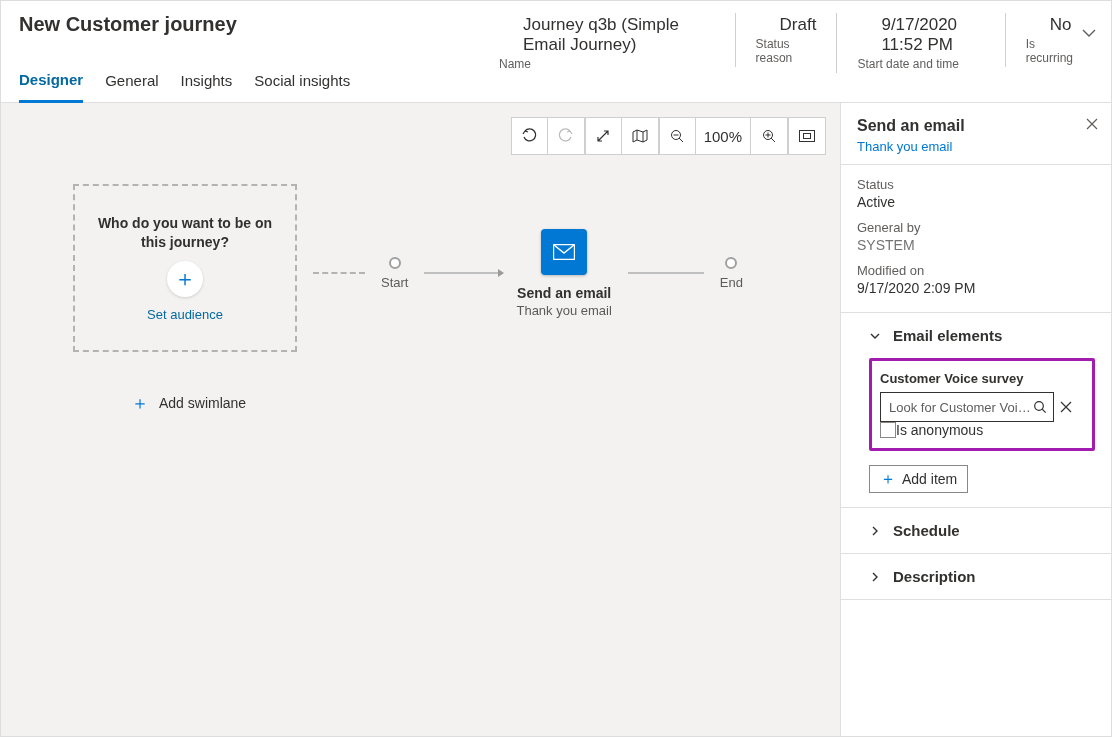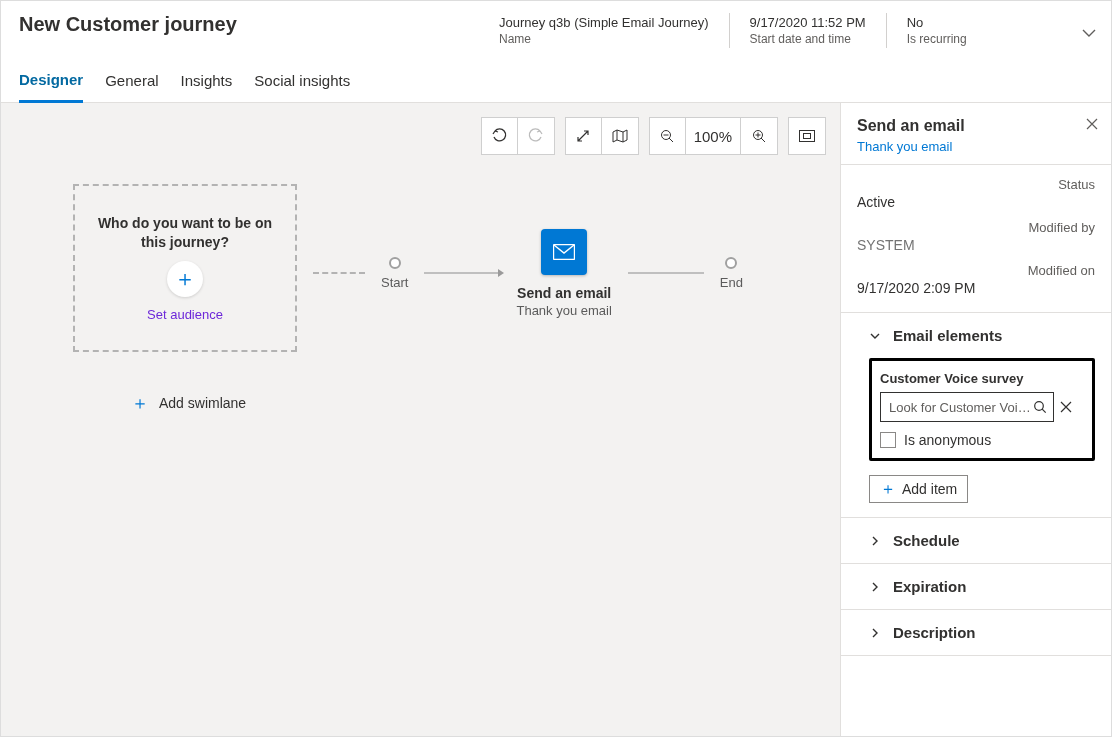--- a/index.html
+++ b/index.html
@@ -30,21 +30,21 @@
   .meta-cols {
     display: flex;
     gap: 0;
     align-items: flex-start;
   }
   .meta-col {
     padding: 2px 20px 2px 20px;
     border-left: 1px solid #d2d0ce;
   }
   .meta-col:first-child { border-left: none; padding-left: 0; }
-  .meta-val { font-size: 13px; }
+  .meta-val { font-size: 17px; margin-left: 24px; }
   .meta-label { font-size: 12px; color: #605e5c; margin-top: 2px; }
   .header-caret {
     position: absolute;
     right: 14px; top: 24px;
     cursor: pointer;
   }
   
   .tabs {
     display: flex;
     gap: 22px;
@@ -74,21 +74,21 @@
     flex: 1;
     background: #f3f2f1;
     position: relative;
     border-right: 1px solid #e1dfdd;
   }
   
   .toolbar {
     position: absolute;
     top: 14px; right: 14px;
     display: flex;
-    gap: 10px;
+    gap: 0;
   }
   .tb-group {
     display: flex;
     background: #fff;
     border: 1px solid #cfcfcf;
   }
   .tb-btn {
     width: 36px; height: 36px;
     display: flex; align-items: center; justify-content: center;
     border-right: 1px solid #cfcfcf;
@@ -121,21 +121,21 @@
   }
   .aud-q { font-size: 14px; font-weight: 600; line-height: 1.35; }
   .aud-plus {
     width: 36px; height: 36px; border-radius: 50%;
     background: #fff;
     display: flex; align-items: center; justify-content: center;
     color: #0078d4; font-size: 22px;
     box-shadow: 0 1px 3px rgba(0,0,0,.15);
     cursor: pointer;
   }
-  .aud-link { color: #6d28d9; font-size: 13px; cursor: pointer; }
+  .aud-link { color: #0369a1; font-size: 13px; cursor: pointer; }
   .dash-connector {
     width: 52px; height: 0;
     border-top: 2px dashed #b3b3b3;
     align-self: center;
     margin-top: 10px;
   }
   .node-col {
     display: flex; flex-direction: column; align-items: center;
     align-self: center;
     margin-top: 10px;
@@ -196,38 +196,38 @@
   .pane-title { font-size:16px; font-weight:600; }
   .pane-link { color:#0078d4; font-size:13px; margin-top:4px; display:block; cursor:pointer; }
   .pane-close {
     position:absolute; right:12px; top:14px;
     cursor:pointer; color:#605e5c; font-size:16px;
   }
   .pane-props {
     padding: 12px 16px 16px 16px;
     border-bottom: 1px solid #e1dfdd;
   }
-  .prop-label { font-size:13px; color:#605e5c; margin-top:10px;text-align:right; }
+  .prop-label { font-size:13px; color:#605e5c; margin-top:10px; }
   .prop-label:first-child { margin-top:0; }
   .prop-val { font-size:14px; margin-top:2px; }
   .prop-link { color:#737373; }
   .acc {
     border-bottom: 1px solid #e1dfdd;
     padding-left: 12px;
   }
   .acc-head {
     display:flex; align-items:center; gap:10px;
     padding: 14px 16px;
     font-size:15px; font-weight:600;
     cursor:pointer;
   }
   .acc-caret { width:14px; text-align:center; color:#323130; }
   .acc-body { padding: 0 16px 14px 16px; }
   .survey-box {
-    border: 3px solid #000000;
+    border: 3px solid #a21caf;
     border-radius: 2px;
     padding: 10px 8px 10px 8px;
   }
   .sv-label { font-size:13px; font-weight:600; margin-bottom:6px; }
   .sv-row { display:flex; align-items:center; gap:6px; }
   .sv-input-wrap {
     flex:1;
     display:flex; align-items:center;
     border:1px solid #323130;
     height:30px;
@@ -236,21 +236,21 @@
   .sv-input {
     flex:1; border:none; outline:none;
     font-size:13px; font-family:inherit;
     min-width: 0; width: 100%;
     color:#323130;
     overflow:hidden; text-overflow:ellipsis;
   }
   .sv-input::placeholder { color:#605e5c; }
   .sv-search-ic { color:#323130; flex:none; }
   .sv-clear { width:24px; text-align:center; cursor:pointer; color:#323130; font-size:16px; }
-  .sv-check-row { display:flex; align-items:center; gap:8px; margin-top:10px; }
+  .sv-check-row { display:flex; align-items:center; margin-top:0; }
   .sv-check {
     width:16px; height:16px; border:1px solid #8a8886; background:#fff;
     cursor:pointer;
   }
   .add-item-btn {
     margin-top: 14px;
     display:inline-flex; align-items:center; gap:6px;
     border:1px solid #8a8886; background:#fff;
     padding: 5px 10px;
     font-size:14px; cursor:pointer;
@@ -260,20 +260,24 @@
 </style>
 </head>
 <body>
 
 <div class="header">
   <div class="page-title">New Customer journey</div>
   <div class="meta-cols">
     <div class="meta-col">
       <div class="meta-val">Journey q3b (Simple Email Journey)</div>
       <div class="meta-label">Name</div>
+    </div>
+    <div class="meta-col">
+      <div class="meta-val">Draft</div>
+      <div class="meta-label">Status reason</div>
     </div>
     <div class="meta-col">
       <div class="meta-val">9/17/2020 11:52 PM</div>
       <div class="meta-label">Start date and time</div>
     </div>
     <div class="meta-col">
       <div class="meta-val">No</div>
       <div class="meta-label">Is recurring</div>
     </div>
   </div>
@@ -398,21 +402,21 @@
       <div class="pane-close">
         <svg width="14" height="14" viewBox="0 0 14 14">
             <path d="M2 2 l10 10 M12 2 l-10 10" stroke="#605e5c" stroke-width="1.2"></path>
           </svg>
       </div>
     </div>
 
     <div class="pane-props">
       <div class="prop-label">Status</div>
       <div class="prop-val">Active</div>
-      <div class="prop-label">Modified by</div>
+      <div class="prop-label">General by</div>
       <div class="prop-val prop-link">SYSTEM</div>
       <div class="prop-label">Modified on</div>
       <div class="prop-val">9/17/2020 2:09 PM</div>
     </div>
 
     <div class="acc">
       <div class="acc-head">
         <span class="acc-caret">
           <svg width="12" height="12" viewBox="0 0 12 12">
               <path d="M2 4 l4 4 l4 -4" fill="none" stroke="#323130" stroke-width="1.4"></path>
@@ -461,28 +465,18 @@
         <span>Schedule</span>
       </div>
     </div>
     <div class="acc">
       <div class="acc-head">
         <span class="acc-caret">
           <svg width="12" height="12" viewBox="0 0 12 12">
               <path d="M4 2 l4 4 l-4 4" fill="none" stroke="#323130" stroke-width="1.4"></path>
             </svg>
         </span>
-        <span>Expiration</span>
-      </div>
-    </div>
-    <div class="acc">
-      <div class="acc-head">
-        <span class="acc-caret">
-          <svg width="12" height="12" viewBox="0 0 12 12">
-              <path d="M4 2 l4 4 l-4 4" fill="none" stroke="#323130" stroke-width="1.4"></path>
-            </svg>
-        </span>
         <span>Description</span>
       </div>
     </div>
 
   </div>
 </div>
 
 </body></html>

